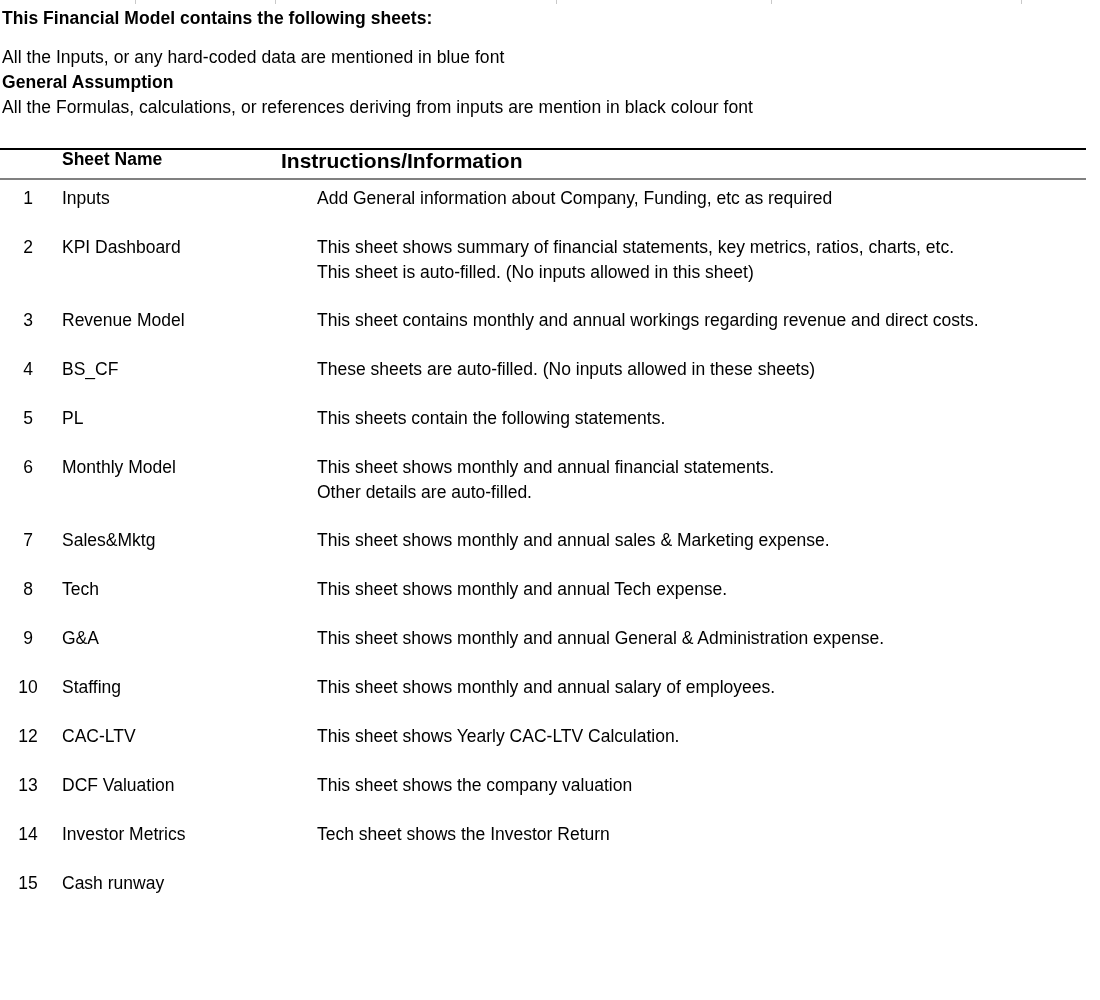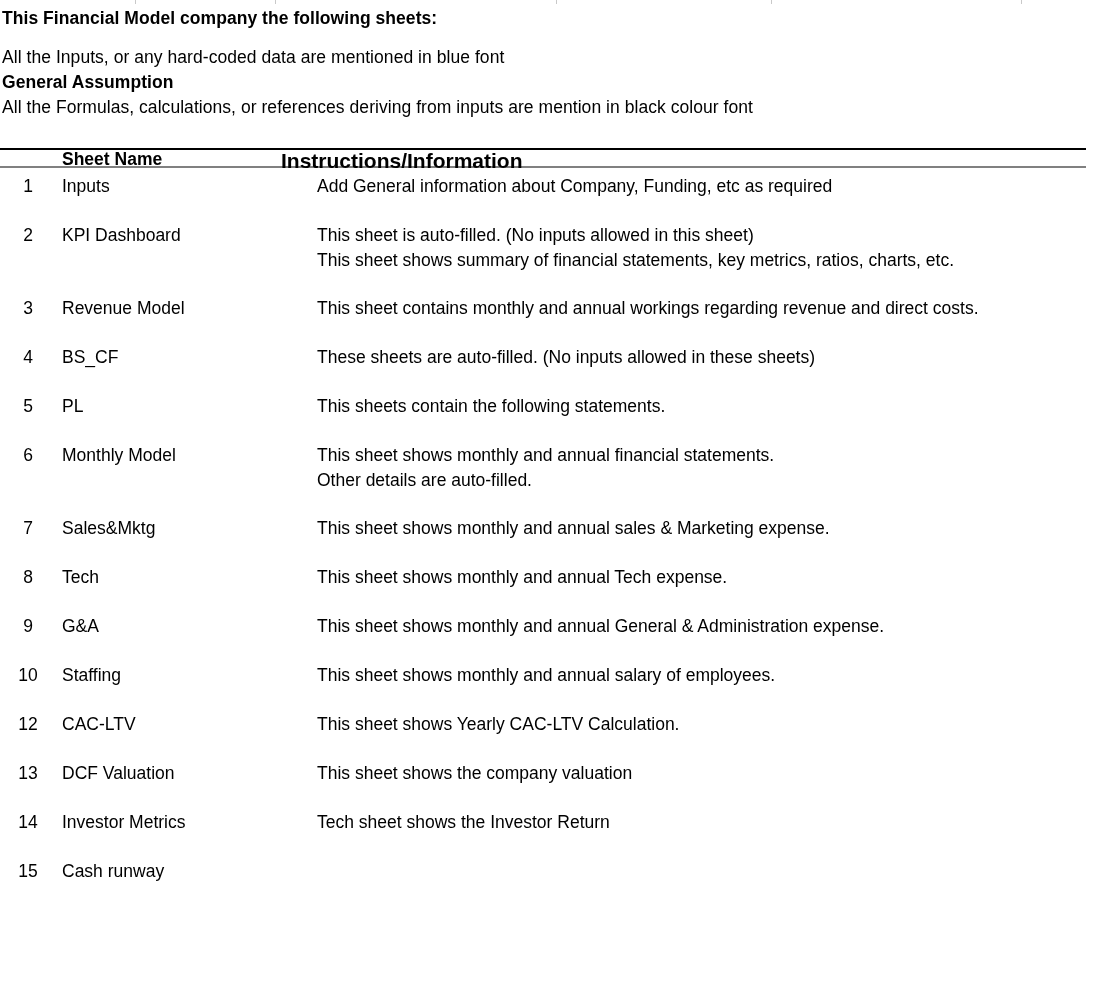--- a/index.html
+++ b/index.html
@@ -62,21 +62,21 @@
     height: 2px;
     background: #000000;
   }
   .rule-sub {
     width: 1086px;
     height: 2px;
     background: #808080;
   }
   #table-head {
     position: relative;
-    height: 16px;
+    height: 28px;
   }
   #table-head .h-sheet {
     position: absolute;
     left: 62px;
     top: -1px;
     font-size: 17.5px;
     font-weight: bold;
     white-space: nowrap;
   }
   #table-head .h-instr {
@@ -135,21 +135,21 @@
 
 <div id="grid-ticks">
     <i style="left: 135px; background: rgb(201, 201, 201);"></i>
     <i style="left: 275px; background: rgb(201, 201, 201);"></i>
     <i style="left: 556px; background: rgb(201, 201, 201);"></i>
     <i style="left: 771px; background: rgb(201, 201, 201);"></i>
     <i style="left: 1021px; background: rgb(201, 201, 201);"></i>
   </div>
 
 <div id="intro">
-  <div class="intro-line bold">This Financial Model company the following sheets:</div>
+  <div class="intro-line bold">This Financial Model contains the following sheets:</div>
   <div class="intro-spacer"></div>
   <div class="intro-line">All the Inputs, or any hard-coded data are mentioned in blue font</div>
   <div class="intro-line bold">General Assumption</div>
   <div class="intro-line">All the Formulas, calculations, or references deriving from inputs are mention in black colour font</div>
 </div>
 
 <div id="sheet-table">
   <div class="rule-top"></div>
   <div id="table-head">
     <span class="h-sheet">Sheet Name</span>
@@ -161,22 +161,22 @@
         <span class="row-num">1</span>
         <span class="row-sheet">Inputs</span>
         <span class="row-instr">
           <span class="l">Add General information about Company, Funding, etc as required</span>
         </span>
       </div>
       <div class="row two-line">
         <span class="row-num">2</span>
         <span class="row-sheet">KPI Dashboard</span>
         <span class="row-instr">
+          <span class="l">This sheet shows summary of financial statements, key metrics, ratios, charts, etc.</span>
           <span class="l">This sheet is auto-filled. (No inputs allowed in this sheet)</span>
-          <span class="l">This sheet shows summary of financial statements, key metrics, ratios, charts, etc.</span>
         </span>
       </div>
       <div class="row">
         <span class="row-num">3</span>
         <span class="row-sheet">Revenue Model</span>
         <span class="row-instr">
           <span class="l">This sheet contains monthly and annual workings regarding revenue and direct costs.</span>
         </span>
       </div>
       <div class="row">

